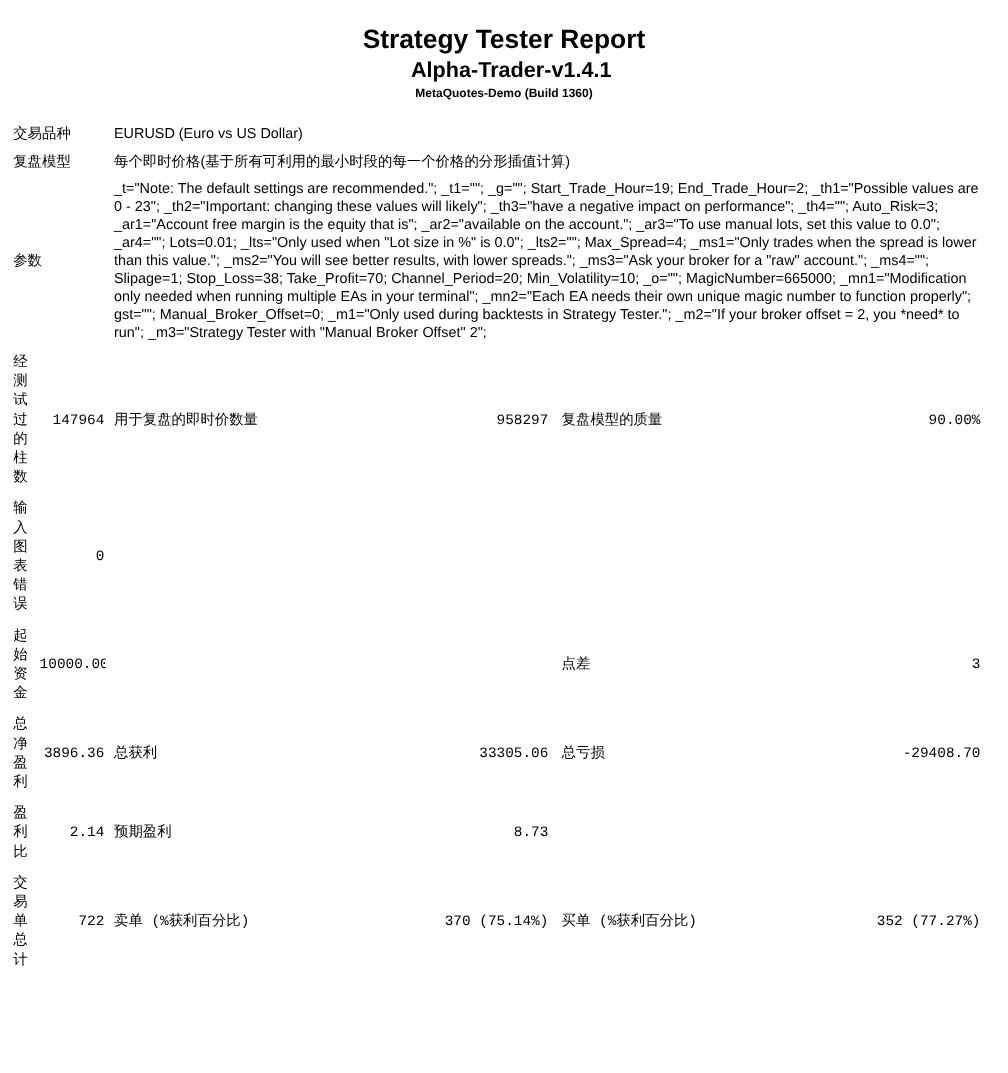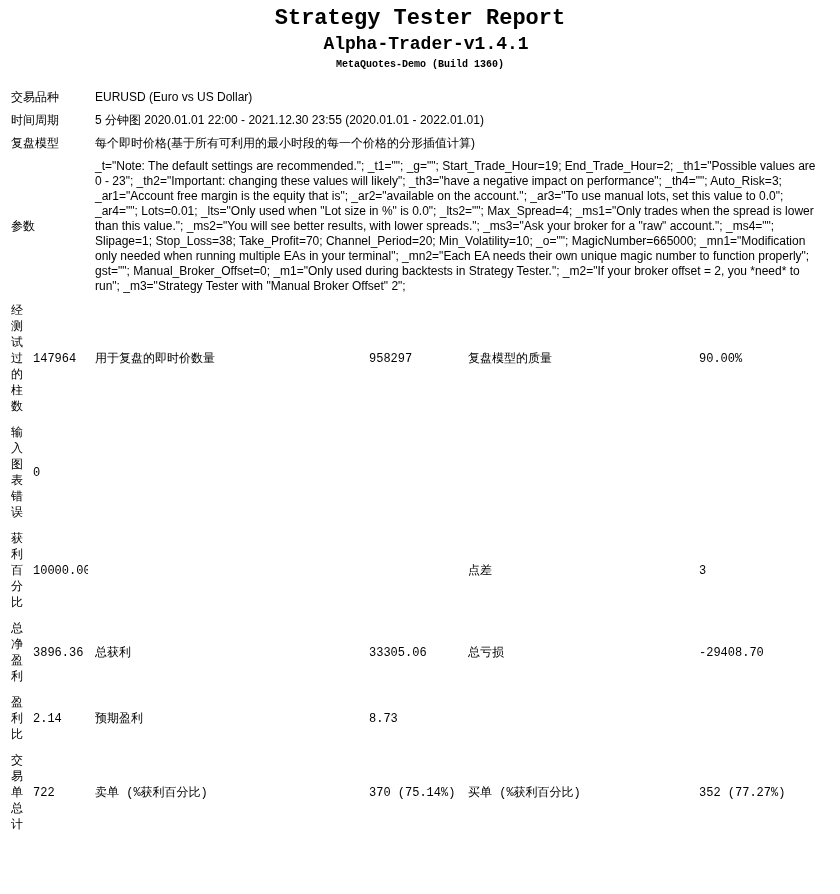--- a/index.html
+++ b/index.html
@@ -5,42 +5,42 @@
   html, body { margin: 0; padding: 0; }
   body {
     width: 840px; height: 894px;
     background: #ffffff; color: #000000;
     font-family: "Liberation Sans", sans-serif;
     font-size: 12px;
     overflow: hidden;
   }
   .page { width: 840px; height: 894px; overflow: hidden; }
 
-  .header { text-align: center; padding-top: 6px; font-family: Liberation Mono, monospace; }
+  .header { text-align: center; padding-top: 20px; font-family: Liberation Sans, sans-serif; }
   .header h1 { margin: 0; font-size: 22px; line-height: 26px; font-weight: bold; }
   .header h2 { margin: 2px 0 0 12px; font-size: 18px; line-height: 20px; font-weight: bold; }
   .header h3 { margin: 3px 0 0 0; font-size: 10px; line-height: 15px; font-weight: bold; }
 
   table.report {
     table-layout: fixed;
     border-collapse: collapse;
     width: 808px;
     margin: 14px 0 0 10px;
   }
   td { vertical-align: middle; overflow: hidden; }
 
   
   tr.info td { padding-top: 4px; padding-bottom: 4px; line-height: 15px; }
   td.ival { padding-left: 7px; }
   td.params { line-height: 14px; }
 
   
   tr.stat td { padding-top: 5px; padding-bottom: 5px; line-height: 15px; font-family: Liberation Mono, monospace; }
   .vlabel { display: block; width: 13px; line-height: 16px; word-break: break-all; white-space: normal; }
-  td.num { }
+  td.num { text-align: right; }
   td.c3 { padding-left: 7px; }
   td.c5 { padding-left: 10px; }
 </style>
 </head>
 <body>
 
 <div class="page">
 
   <div class="header">
     <h1>Strategy Tester Report</h1>
@@ -54,24 +54,20 @@
         <col style="width:56px">
         <col style="width:280px">
       <col style="width:90px">
         <col style="width:240px">
         <col style="width:120px">
     </colgroup>
     <tbody>
       <tr class="info">
         <td class="ilab" colspan="2">交易品种</td>
         <td class="ival" colspan="4">EURUSD (Euro vs US Dollar)</td>
-      </tr>
-      <tr class="info">
-        <td class="ilab" colspan="2">时间周期</td>
-        <td class="ival" colspan="4">5 分钟图 2020.01.01 22:00 - 2021.12.30 23:55 (2020.01.01 - 2022.01.01)</td>
       </tr>
       <tr class="info">
         <td class="ilab" colspan="2">复盘模型</td>
         <td class="ival" colspan="4">每个即时价格(基于所有可利用的最小时段的每一个价格的分形插值计算)</td>
       </tr>
       <tr class="info">
         <td class="ilab" colspan="2">参数</td>
         <td class="ival params" colspan="4">_t="Note: The default settings are recommended."; _t1=""; _g=""; Start_Trade_Hour=19; End_Trade_Hour=2; _th1="Possible values are 0 - 23"; _th2="Important: changing these values will likely"; _th3="have a negative impact on performance"; _th4=""; Auto_Risk=3; _ar1="Account free margin is the equity that is"; _ar2="available on the account."; _ar3="To use manual lots, set this value to 0.0"; _ar4=""; Lots=0.01; _lts="Only used when "Lot size in %" is 0.0"; _lts2=""; Max_Spread=4; _ms1="Only trades when the spread is lower than this value."; _ms2="You will see better results, with lower spreads."; _ms3="Ask your broker for a "raw" account."; _ms4=""; Slipage=1; Stop_Loss=38; Take_Profit=70; Channel_Period=20; Min_Volatility=10; _o=""; MagicNumber=665000; _mn1="Modification only needed when running multiple EAs in your terminal"; _mn2="Each EA needs their own unique magic number to function properly"; gst=""; Manual_Broker_Offset=0; _m1="Only used during backtests in Strategy Tester."; _m2="If your broker offset = 2, you *need* to run"; _m3="Strategy Tester with "Manual Broker Offset" 2";</td>
       </tr>
 
@@ -90,21 +86,21 @@
             <span class="vlabel">输入图表错误</span>
           </td>
         <td class="c2 num">0</td>
         <td class="c3"></td>
         <td class="c4 num"></td>
         <td class="c5"></td>
         <td class="c6 num"></td>
       </tr>
       <tr class="stat">
         <td class="c1">
-            <span class="vlabel">获利百分比</span>
+            <span class="vlabel">起始资金</span>
           </td>
         <td class="c2 num">10000.00</td>
         <td class="c3"></td>
         <td class="c4 num"></td>
         <td class="c5">点差</td>
         <td class="c6 num">3</td>
       </tr>
       <tr class="stat">
         <td class="c1">
             <span class="vlabel">总净盈利</span>

